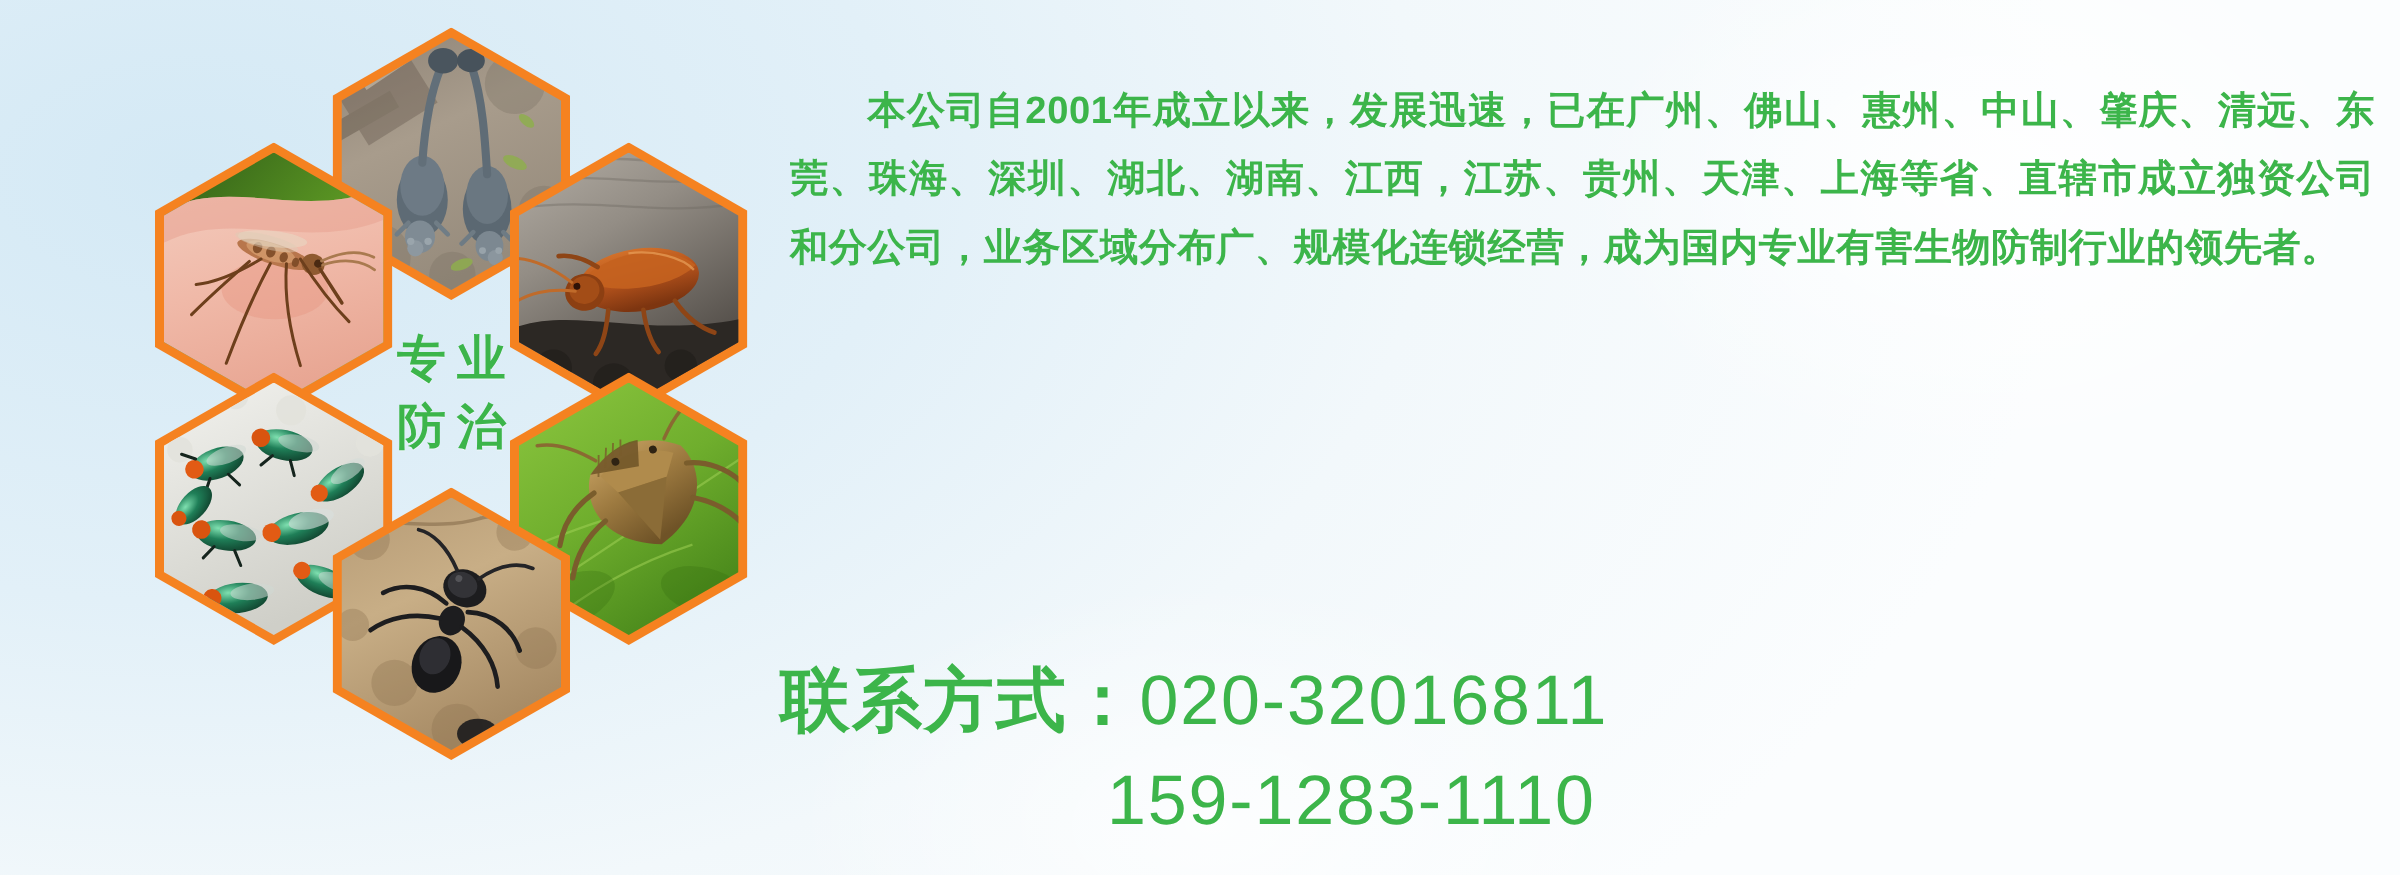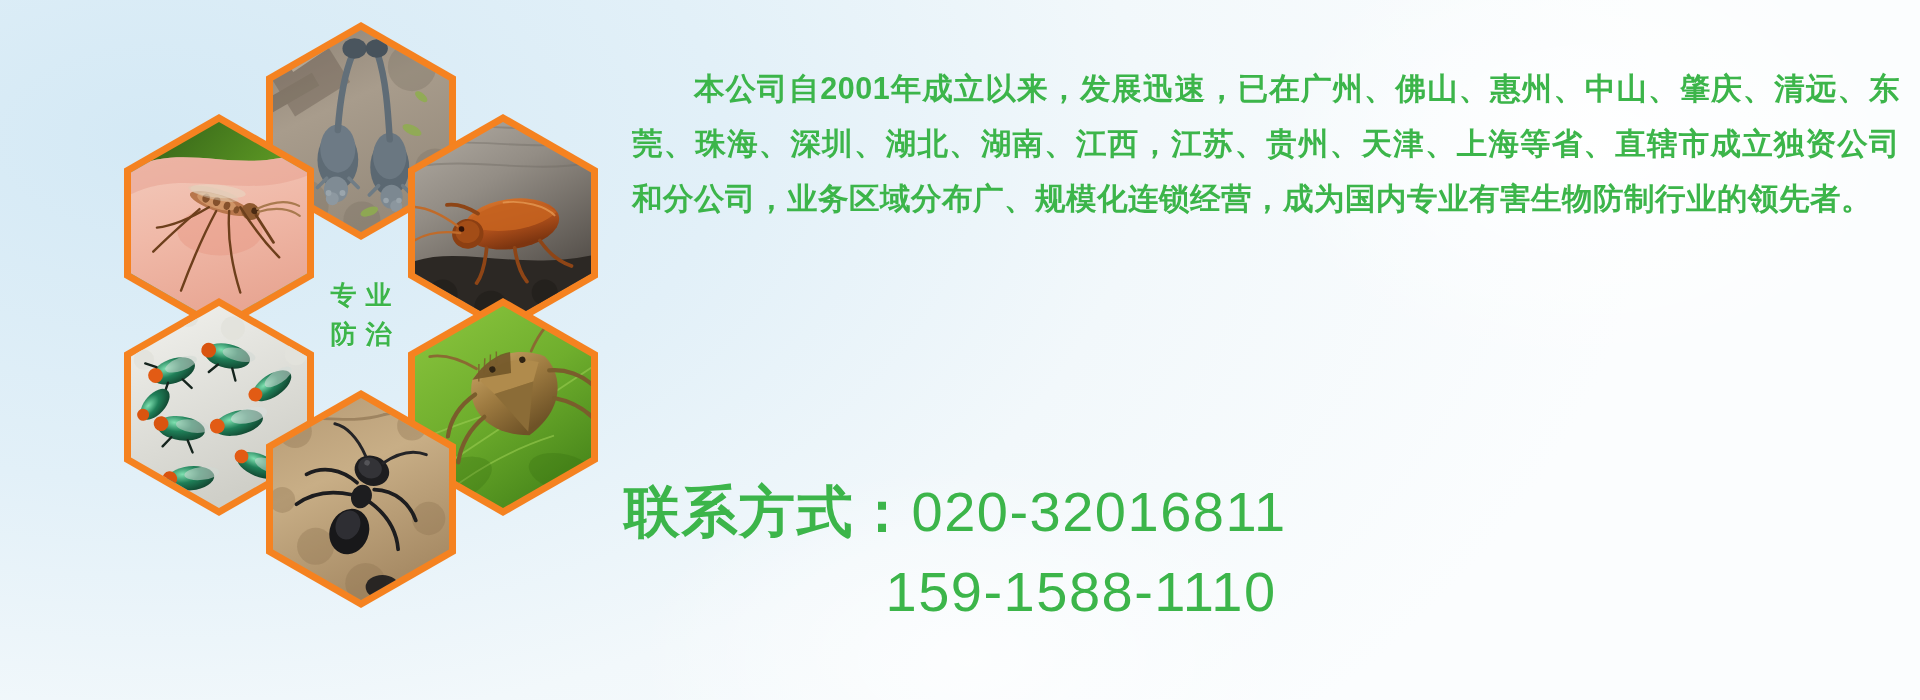--- a/index.html
+++ b/index.html
@@ -81,21 +81,21 @@
   .hex-center .label {
     position: absolute;
     inset: 0;
     display: flex;
     flex-direction: column;
     align-items: center;
     justify-content: center;
     gap: 8px;
     color: #3cb54a;
     font-weight: 700;
-    font-size: 26px;
+    font-size: 39px;
     letter-spacing: 9px;
     text-indent: 9px;
     line-height: 1.18;
     text-shadow: 0 1px 0 rgba(255,255,255,0.5);
   }
 
   
   .copy {
     position: absolute;
     left: 612px;
@@ -111,21 +111,21 @@
     letter-spacing: 0.5px;
     text-indent: 62px;
     text-align: justify;
     text-justify: inter-ideograph;
     width: 1268px;
     margin-left: 20px;
   }
   .contact {
     position: absolute;
     left: 624px;
-    top: 472px;
+    top: 520px;
     z-index: 2;
     color: #3cb54a;
   }
   .contact-line {
     font-size: 56px;
     font-weight: 400;
     line-height: 80px;
     letter-spacing: 1.5px;
     white-space: nowrap;
   }
@@ -476,17 +476,17 @@
 
   <div class="copy">
     <p class="paragraph">本公司自2001年成立以来，发展迅速，已在广州、佛山、惠州、中山、肇庆、清远、东莞、珠海、深圳、湖北、湖南、江西，江苏、贵州、天津、上海等省、直辖市成立独资公司和分公司，业务区域分布广、规模化连锁经营，成为国内专业有害生物防制行业的领先者。</p>
   </div>
 
   <div class="contact">
     <div class="contact-line phone-1">
       <span class="contact-label">联系方式：</span><span>020-32016811</span>
     </div>
     <div class="contact-line phone-2">
-      <span>159-1588-1110</span>
+      <span>159-1283-1110</span>
     </div>
   </div>
 
 </div>
 
 </body></html>

